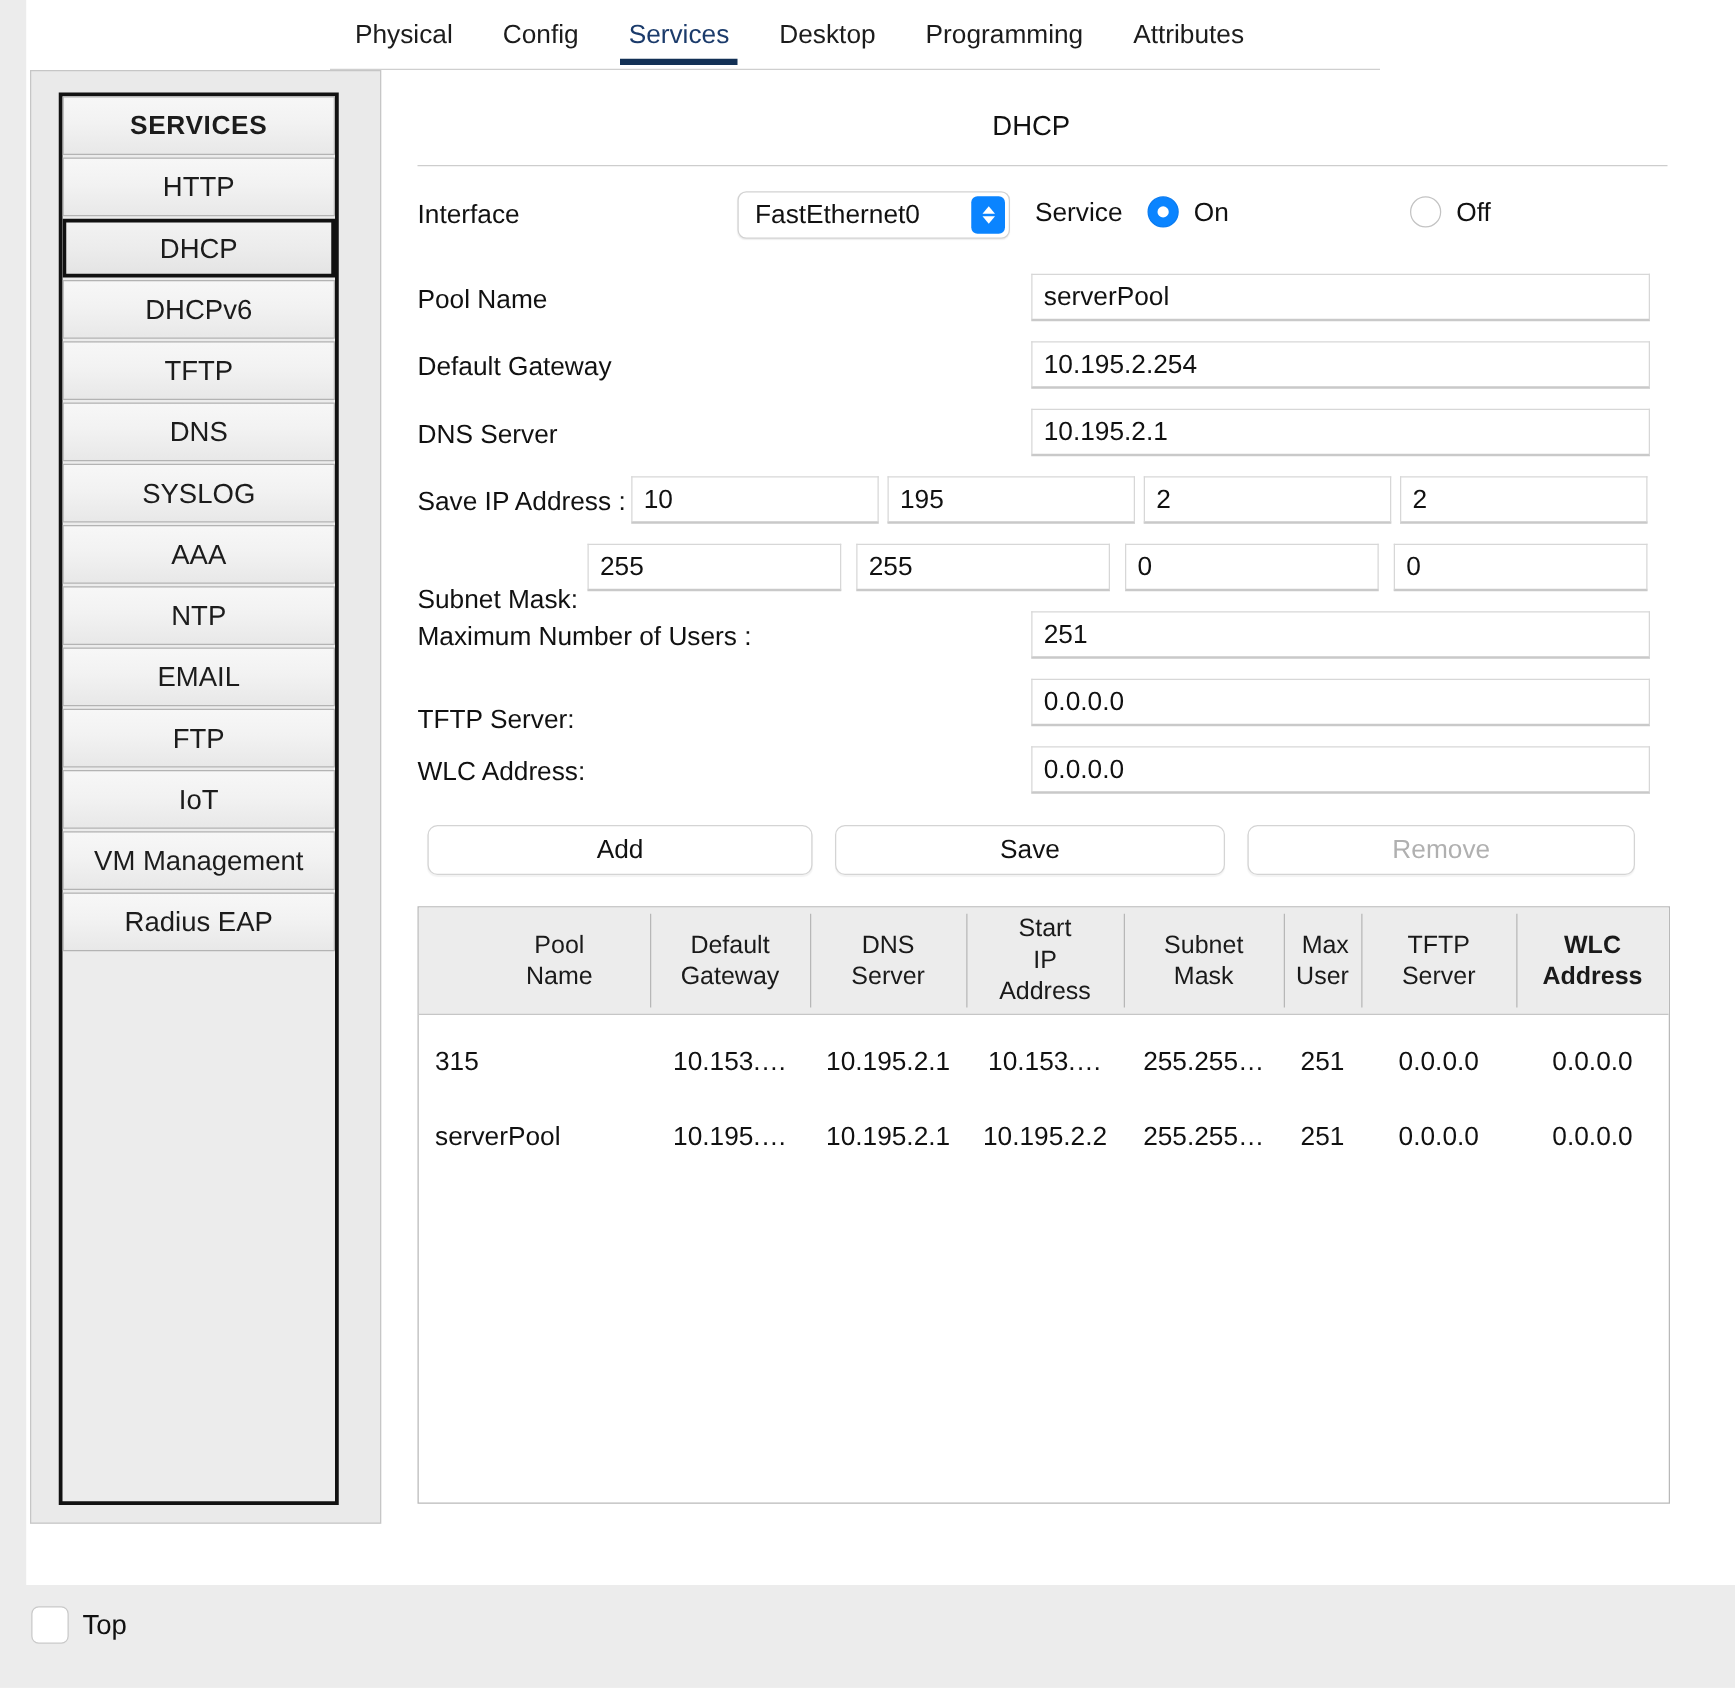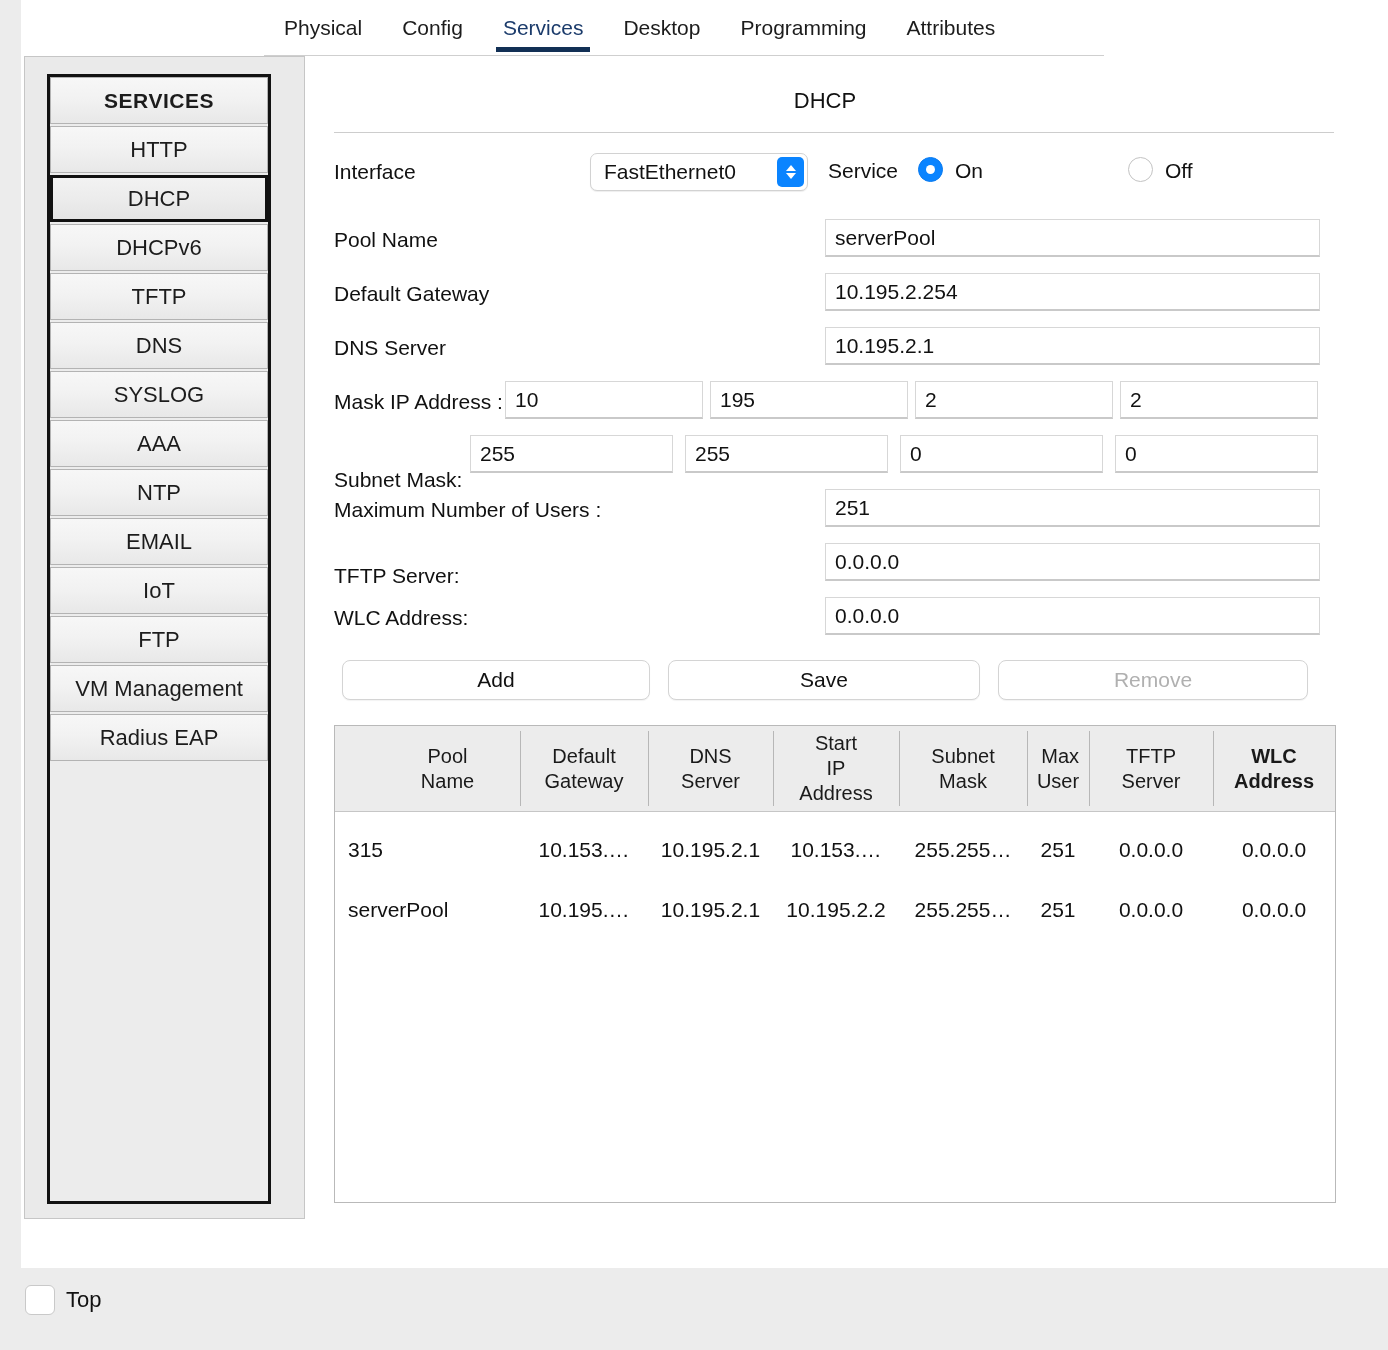--- a/index.html
+++ b/index.html
@@ -391,24 +391,24 @@
       <div class="svc-item">
         <span>AAA</span>
       </div>
       <div class="svc-item">
         <span>NTP</span>
       </div>
       <div class="svc-item">
         <span>EMAIL</span>
       </div>
       <div class="svc-item">
+        <span>FTP</span>
+      </div>
+      <div class="svc-item">
         <span>IoT</span>
-      </div>
-      <div class="svc-item">
-        <span>FTP</span>
       </div>
       <div class="svc-item">
         <span>VM Management</span>
       </div>
       <div class="svc-item">
         <span>Radius EAP</span>
       </div>
     </div>
   </div>
 
@@ -435,21 +435,21 @@
 
     <div class="row-label" style="left:14px; top:168px;">Pool Name</div>
     <div class="tfield" style="left:505px; top:159px; width:495px; height:38px;">serverPool</div>
 
     <div class="row-label" style="left:14px; top:222px;">Default Gateway</div>
     <div class="tfield" style="left:505px; top:213px; width:495px; height:38px;">10.195.2.254</div>
 
     <div class="row-label" style="left:14px; top:276px;">DNS Server</div>
     <div class="tfield" style="left:505px; top:267px; width:495px; height:38px;">10.195.2.1</div>
 
-    <div class="row-label" style="left:14px; top:330px;">Mask IP Address :</div>
+    <div class="row-label" style="left:14px; top:330px;">Save IP Address :</div>
     <div class="tfield" style="left:185px; top:321px; width:198px; height:38px;">10</div>
     <div class="tfield" style="left:390px; top:321px; width:198px; height:38px;text-align:right;">195</div>
     <div class="tfield" style="left:595px; top:321px; width:198px; height:38px;">2</div>
     <div class="tfield" style="left:800px; top:321px; width:198px; height:38px;">2</div>
 
     <div class="row-label" style="left:14px; top:408px;">Subnet Mask:</div>
     <div class="tfield" style="left:150px; top:375px; width:203px; height:38px;">255</div>
     <div class="tfield" style="left:365px; top:375px; width:203px; height:38px;">255</div>
     <div class="tfield" style="left:580px; top:375px; width:203px; height:38px;">0</div>
     <div class="tfield" style="left:795px; top:375px; width:203px; height:38px;">0</div>

